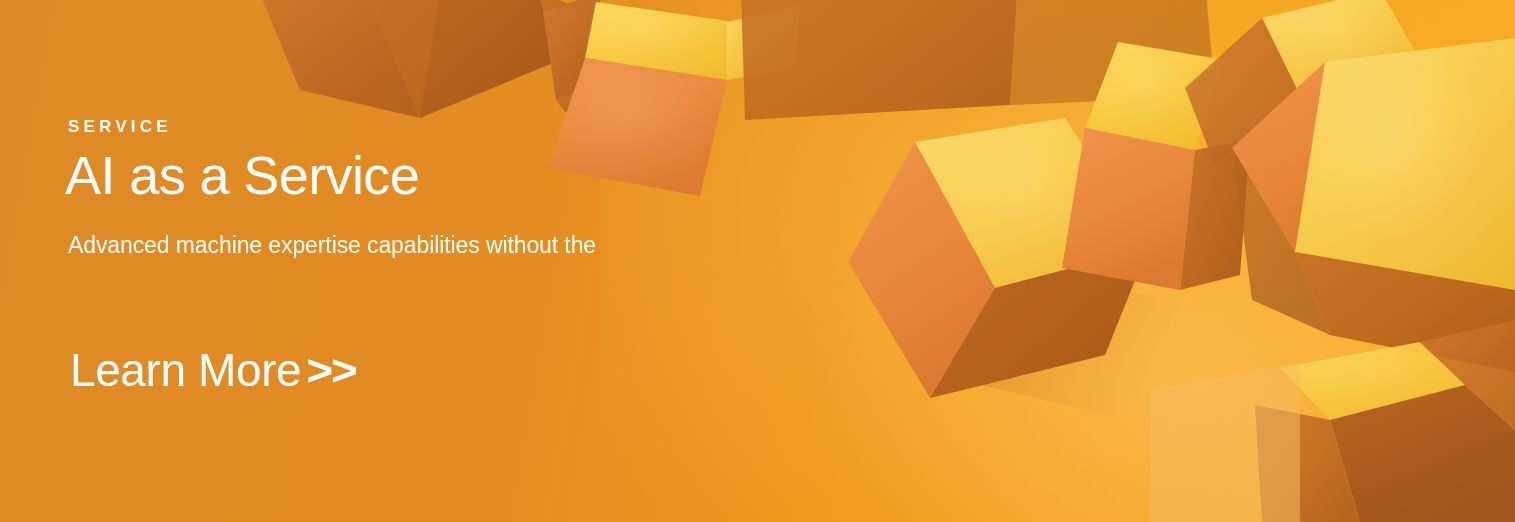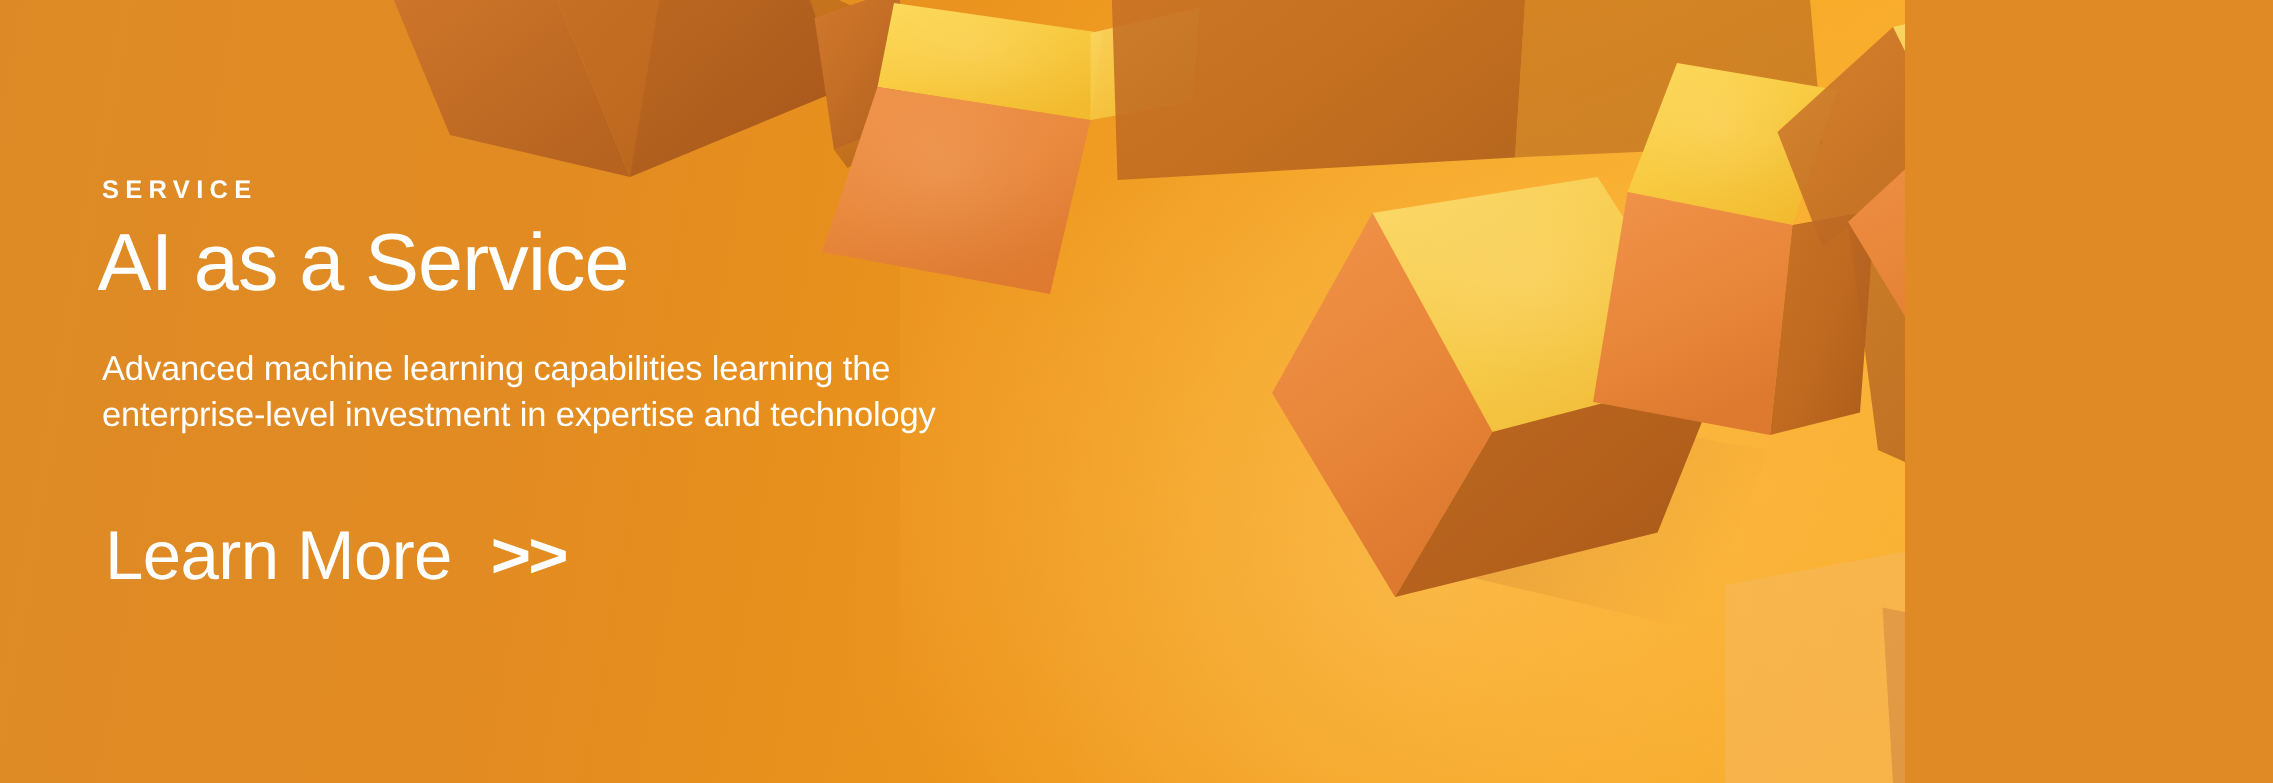--- a/index.html
+++ b/index.html
@@ -6,21 +6,21 @@
   * { margin:0; padding:0; box-sizing:border-box; }
   html, body {
     width:1515px; height:522px;
     overflow:hidden;
     background:#E08A25;
     font-family:"Liberation Sans", sans-serif;
   }
 
   .banner {
     position:relative;
-    width:1270px; height:522px;
+    width:1515px; height:522px;
     overflow:hidden;
     background:linear-gradient(100deg, #DD8A26 0%, #E28B22 28%, #EC9419 56%, #F4A01A 78%, #F9AC2A 100%);
     padding-left:44px;
   }
 
   
   .glow {
     position:absolute;
     left:600px; top:-120px;
     width:1000px; height:760px;
@@ -79,21 +79,21 @@
     color:#FFFFFF;
     line-height:1.34;
   }
   .subcopy .line { display:block; white-space:nowrap; }
 
   .cta {
     position:absolute;
     left:2px; top:345px;
     display:inline-flex;
     align-items:center;
-    gap:26px;
+    gap:5px;
     font-size:46px;
     font-weight:400;
     letter-spacing:-0.4px;
     color:#FFFFFF;
     line-height:1.1;
     text-decoration:none;
     cursor:pointer;
     white-space:nowrap;
   }
   .cta-arrows {
@@ -225,22 +225,21 @@
     <polygon points="1150,390 1300,362 1300,522 1150,522" fill="#F6B85E" opacity="0.55"></polygon>
   </svg>
 
   <div class="content">
 
     <div class="eyebrow">SERVICE</div>
 
     <h1 class="headline">AI as a Service</h1>
 
     <div class="subcopy">
-      <span class="line">Advanced machine learning capabilities learning the</span>
-      <span class="line">enterprise-level investment in expertise and technology</span>
+      <span class="line">Advanced machine expertise capabilities without the</span>
     </div>
 
     <a class="cta" href="#">
       <span>Learn More</span>
       <span class="cta-arrows">&gt;&gt;</span>
     </a>
 
   </div>
 </div>
 

